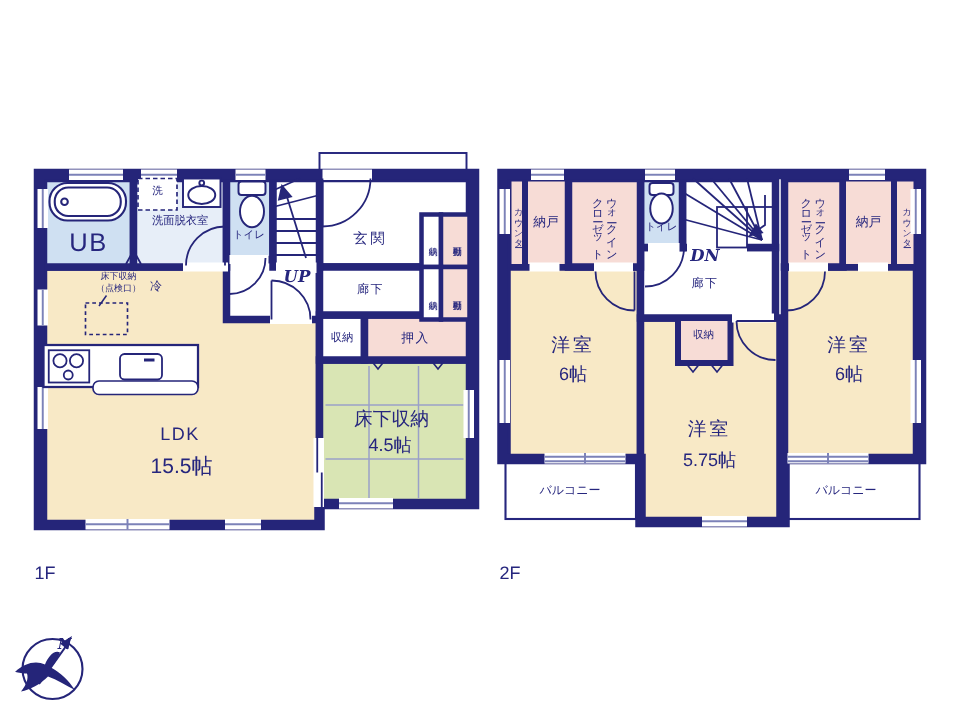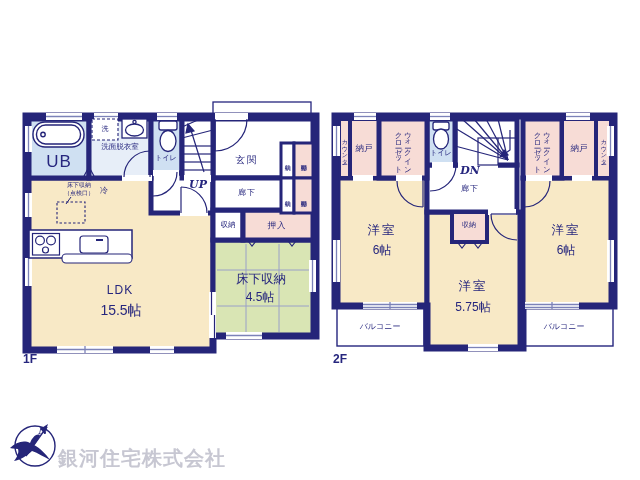--- a/index.html
+++ b/index.html
@@ -7,21 +7,21 @@
     position:relative; width:640px; height:480px; background:#ffffff;
     font-family:"Liberation Sans", sans-serif; overflow:hidden;
   }
   svg.plan { position:absolute; left:0; top:0; }
   .lbl {
     position:absolute; color:#26267e; transform:translate(-50%,-50%);
     white-space:pre-line; text-align:center; line-height:1.25; z-index:5;
   }
   .v { writing-mode:vertical-rl; line-height:1.25; }
   .it { font-family:"DejaVu Serif", serif; font-style:italic; font-weight:bold; }
-  .floor-tag { transform:none; font-weight:bold; }
+  .floor-tag { transform:none; font-weight:normal;margin-top:23px; }
   .wm {
     position:absolute; left:58px; top:445px; font-family:"DejaVu Serif", serif;
     font-weight:bold; font-size:20px; letter-spacing:1px; color:#c7c7d2; z-index:4;
   }
   .north {
     position:absolute; color:#252579; font-family:"DejaVu Serif", serif;
     font-style:italic; font-weight:bold; font-size:10px; transform:translate(-50%,-50%); z-index:5;
   }
 </style>
 </head>
@@ -303,15 +303,14 @@
 <div class="lbl" style="left:382px;top:250px;font-size:12px;">6帖</div>
 <div class="lbl" style="left:566px;top:231px;font-size:12.5px;letter-spacing:2px;">洋室</div>
 <div class="lbl" style="left:566px;top:250px;font-size:12px;">6帖</div>
 <div class="lbl" style="left:473px;top:287px;font-size:12.5px;letter-spacing:2px;">洋室</div>
 <div class="lbl" style="left:473px;top:307px;font-size:12px;">5.75帖</div>
 <div class="lbl" style="left:380px;top:327px;font-size:8px;">バルコニー</div>
 <div class="lbl" style="left:564px;top:327px;font-size:8px;">バルコニー</div>
 <div class="lbl floor-tag" style="left:333px;top:352px;font-size:12px;">2F</div>
 
 <div class="north" style="left:43px;top:430px;">N</div>
-<div class="wm">銀河住宅株式会社</div>
 
 </div>
 
 </body></html>

